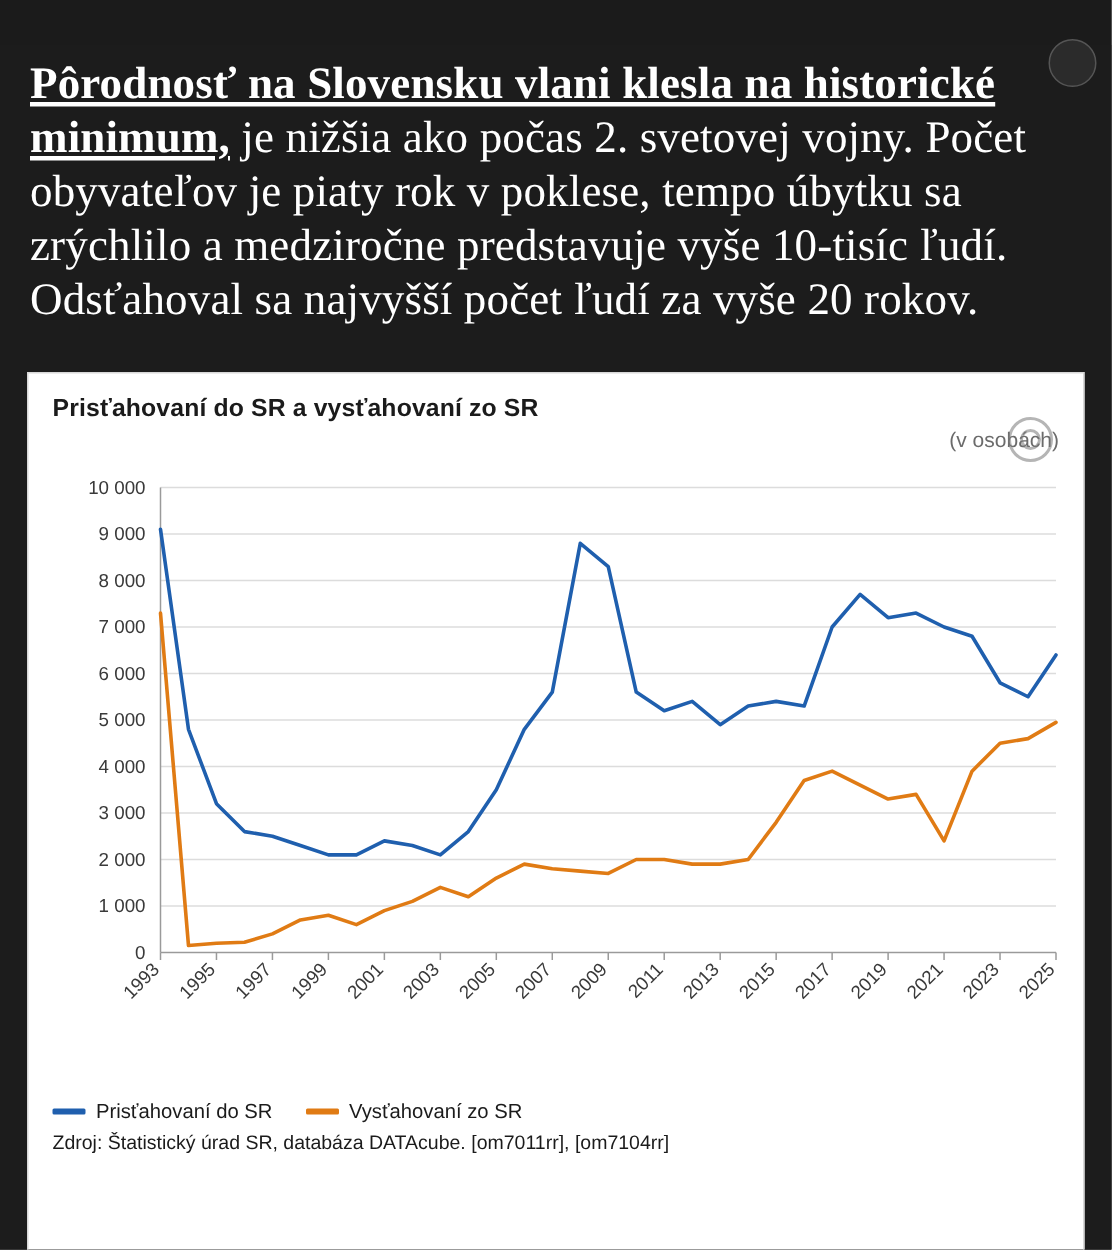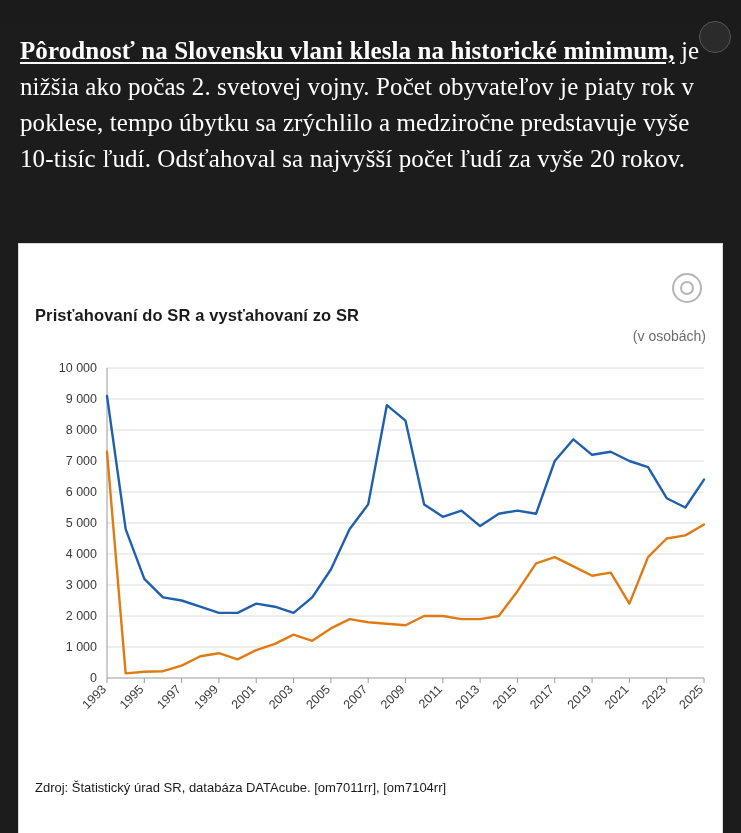--- a/index.html
+++ b/index.html
@@ -18,21 +18,21 @@
     width: 741px;
     height: 833px;
     background: #1c1c1c;
     box-sizing: border-box;
   }
   
   .lead {
     padding: 8px 20px 0 20px;
     color: #ffffff;
     font-family: "Liberation Serif", serif;
-    font-size: 25px;
+    font-size: 30px;
     line-height: 36px;
     letter-spacing: 0.1px;
   }
   .lead .headline-link {
     font-weight: bold;
     text-decoration: underline;
     color: #ffffff;
     text-underline-offset: 3px;
   }
   
@@ -43,21 +43,20 @@
     width: 705px;
     height: 594px;
     background: #ffffff;
     border: 1px solid #d8d8d8;
     box-sizing: border-box;
     overflow: hidden;
   }
   .card-header {
     position: relative;
     padding: 14px 16px 6px 16px;
-    margin-top: 48px;
   }
   .card-title {
     font-size: 16.5px;
     font-weight: bold;
     color: #1b1b1b;
     letter-spacing: 0.1px;
   }
   .card-subtitle {
     font-size: 14px;
     color: #6b6b6b;
@@ -236,18 +235,28 @@
           <text x="610.375" y="336" class="xtick-label" transform="rotate(-45 610.375 336)" text-anchor="end">2021</text>
           <line x1="647.6875" y1="324" x2="647.6875" y2="329" stroke="#9a9a9a" stroke-width="1"></line>
           <text x="647.6875" y="336" class="xtick-label" transform="rotate(-45 647.6875 336)" text-anchor="end">2023</text>
           <line x1="685" y1="324" x2="685" y2="329" stroke="#9a9a9a" stroke-width="1"></line>
           <text x="685" y="336" class="xtick-label" transform="rotate(-45 685 336)" text-anchor="end">2025</text>
           <polyline points="88,41.89999999999998 106.65625,175.20000000000002 125.3125,224.8 143.96875,243.39999999999998 162.625,246.5 181.28125,252.7 199.9375,258.9 218.59375,258.9 237.25,249.60000000000002 255.90625,252.7 274.5625,258.9 293.21875,243.39999999999998 311.875,215.5 330.53125,175.20000000000002 349.1875,150.39999999999998 367.84375,51.19999999999999 386.5,66.69999999999999 405.15625,150.39999999999998 423.8125,162.79999999999998 442.46875,156.6 461.125,172.1 479.78125,159.7 498.4375,156.6 517.09375,159.7 535.75,107 554.40625,85.29999999999998 573.0625,100.80000000000001 591.71875,97.70000000000002 610.375,107 629.03125,113.19999999999999 647.6875,144.20000000000002 666.34375,153.5 685,125.6" fill="none" stroke="#1f5fae" stroke-width="2.4" stroke-linejoin="round" stroke-linecap="round"></polyline>
           <polyline points="88,97.70000000000002 106.65625,319.35 125.3125,317.8 143.96875,317.18 162.625,311.6 181.28125,302.3 199.9375,299.2 218.59375,305.4 237.25,296.1 255.90625,289.9 274.5625,280.6 293.21875,286.8 311.875,274.4 330.53125,265.1 349.1875,268.2 367.84375,269.75 386.5,271.3 405.15625,262 423.8125,262 442.46875,265.1 461.125,265.1 479.78125,262 498.4375,237.2 517.09375,209.3 535.75,203.1 554.40625,212.4 573.0625,221.7 591.71875,218.6 610.375,249.60000000000002 629.03125,203.1 647.6875,184.5 666.34375,181.4 685,170.55" fill="none" stroke="#e07b14" stroke-width="2.4" stroke-linejoin="round" stroke-linecap="round"></polyline>
         </svg>
     </div>
 
+    <div class="legend">
+      <div class="legend-item">
+        <span class="legend-swatch" id="sw0" style="background: rgb(31, 95, 174);"></span>
+        <span>Prisťahovaní do SR</span>
+      </div>
+      <div class="legend-item">
+        <span class="legend-swatch" id="sw1" style="background: rgb(224, 123, 20);"></span>
+        <span>Vysťahovaní zo SR</span>
+      </div>
+    </div>
 
     <div class="source">Zdroj: Štatistický úrad SR, databáza DATAcube. [om7011rr], [om7104rr]</div>
   </div>
 
   <div class="watermark"></div>
 </div>
 
 </body></html>

